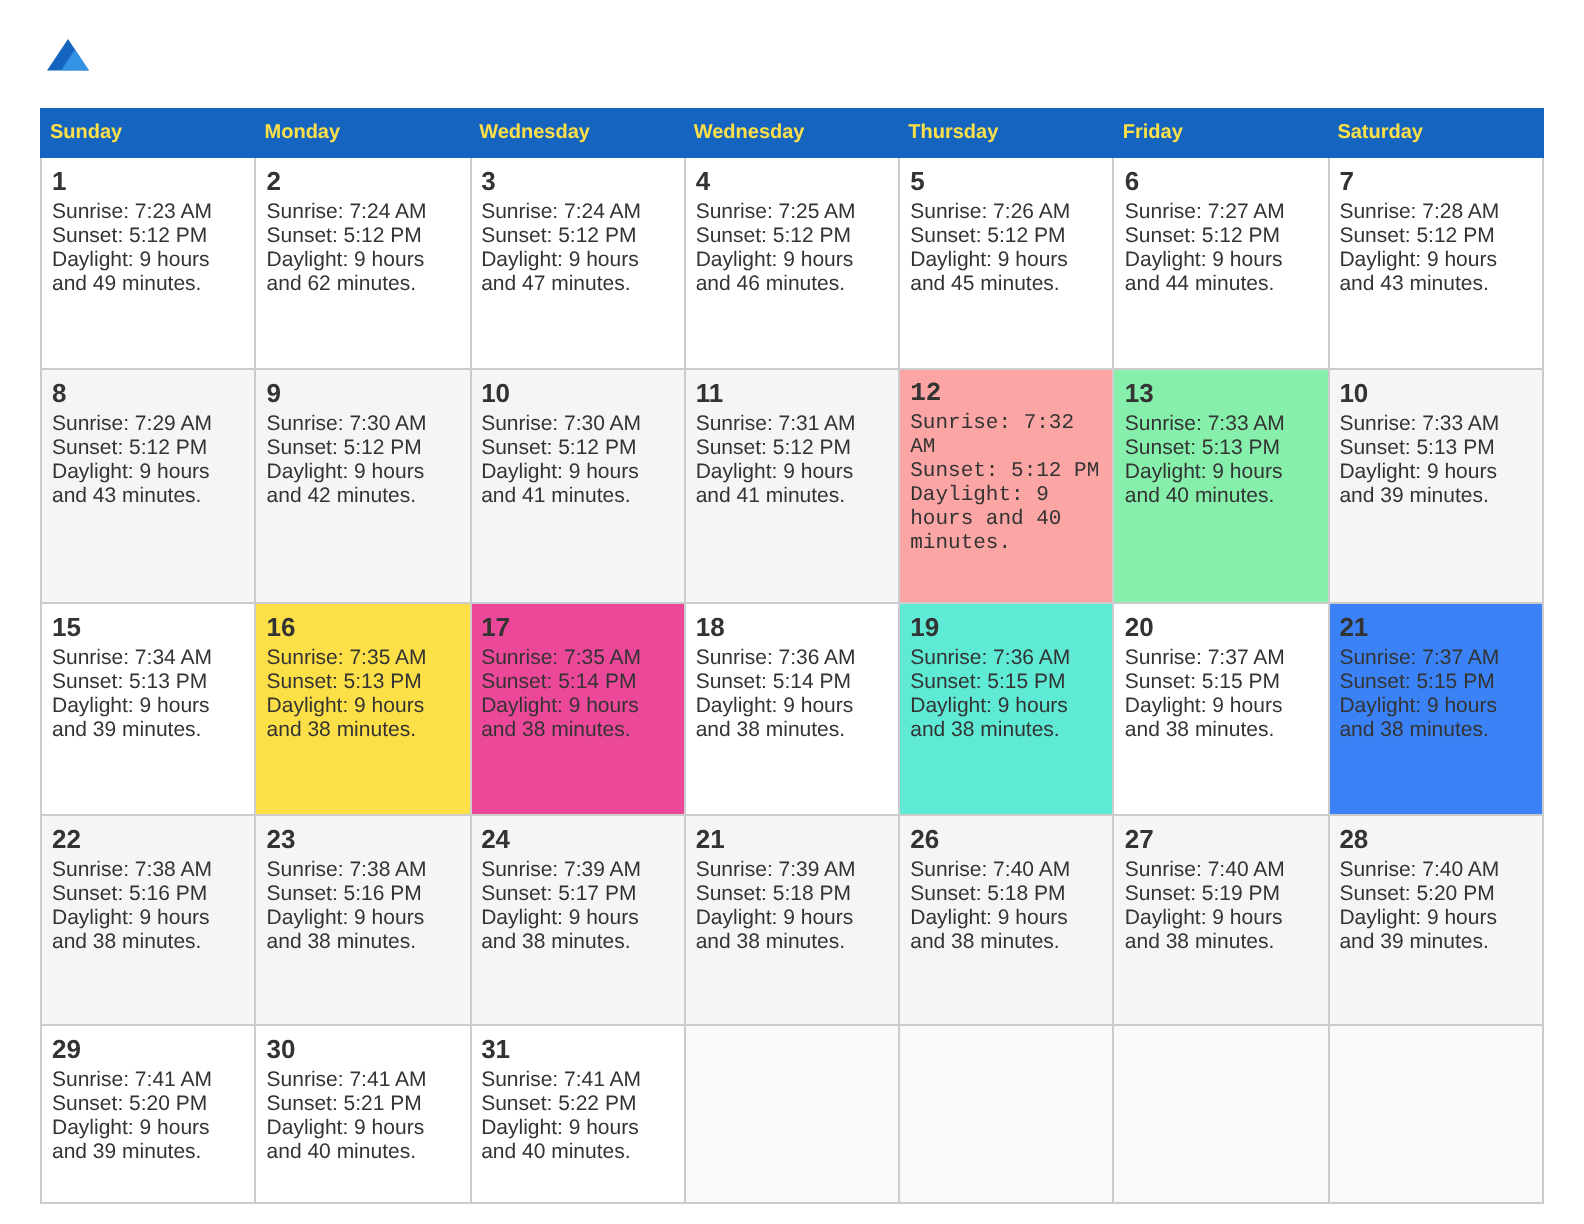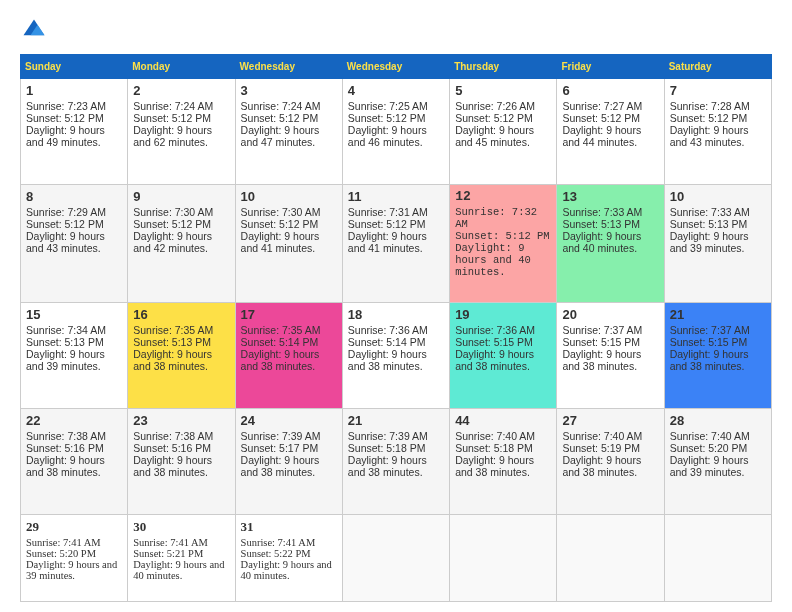--- a/index.html
+++ b/index.html
@@ -87,21 +87,20 @@
       font-size: 13px;
       font-weight: bold;
       display: block;
       margin-bottom: 2px;
     }
     .empty {
       background: #f9f9f9 !important;
     }
     .last-row td {
       height: 72px;
-      font-family: Liberation Serif, serif;
     }
   </style>
 </head>
 <body>
 
 <div class="page">
   <div class="header">
     <div class="logo">
       <svg class="logo-icon" viewBox="0 0 32 32">
         <polygon points="16,4 28,22 4,22" fill="#1565C0"></polygon>
@@ -282,21 +281,21 @@
           <span>Sunset: 5:17 PM</span><br>
           <span>Daylight: 9 hours and 38 minutes.</span>
         </td>
           <td style="background: rgb(245, 245, 245);">
           <span class="day-num">21</span>
           <span>Sunrise: 7:39 AM</span><br>
           <span>Sunset: 5:18 PM</span><br>
           <span>Daylight: 9 hours and 38 minutes.</span>
         </td>
           <td style="background: rgb(245, 245, 245);">
-          <span class="day-num">44</span>
+          <span class="day-num">26</span>
           <span>Sunrise: 7:40 AM</span><br>
           <span>Sunset: 5:18 PM</span><br>
           <span>Daylight: 9 hours and 38 minutes.</span>
         </td>
           <td style="background: rgb(245, 245, 245);">
           <span class="day-num">27</span>
           <span>Sunrise: 7:40 AM</span><br>
           <span>Sunset: 5:19 PM</span><br>
           <span>Daylight: 9 hours and 38 minutes.</span>
         </td>

